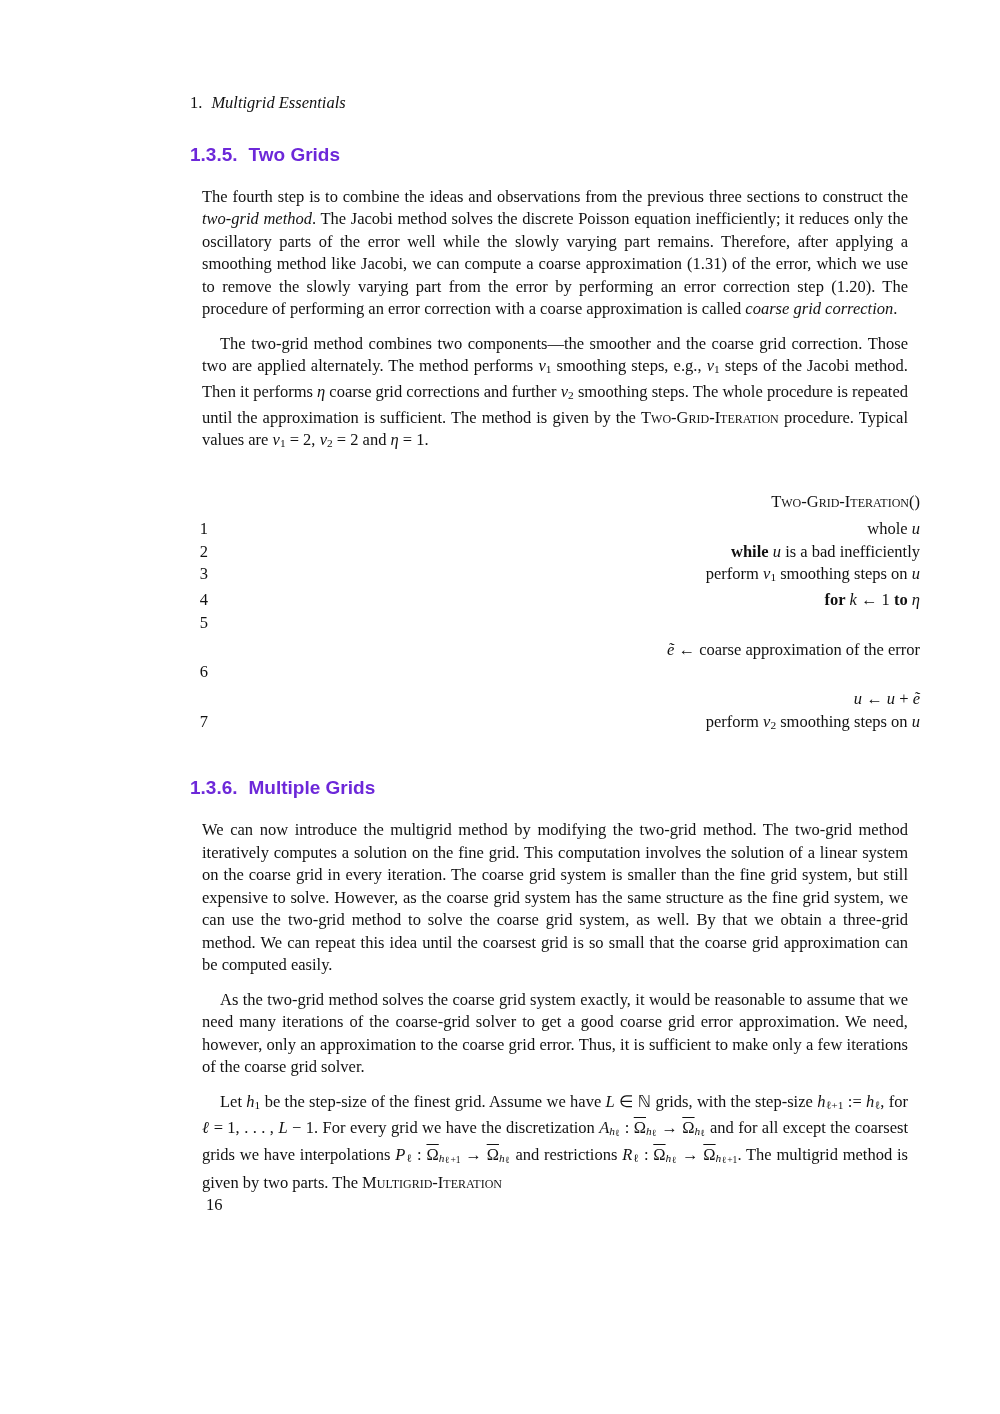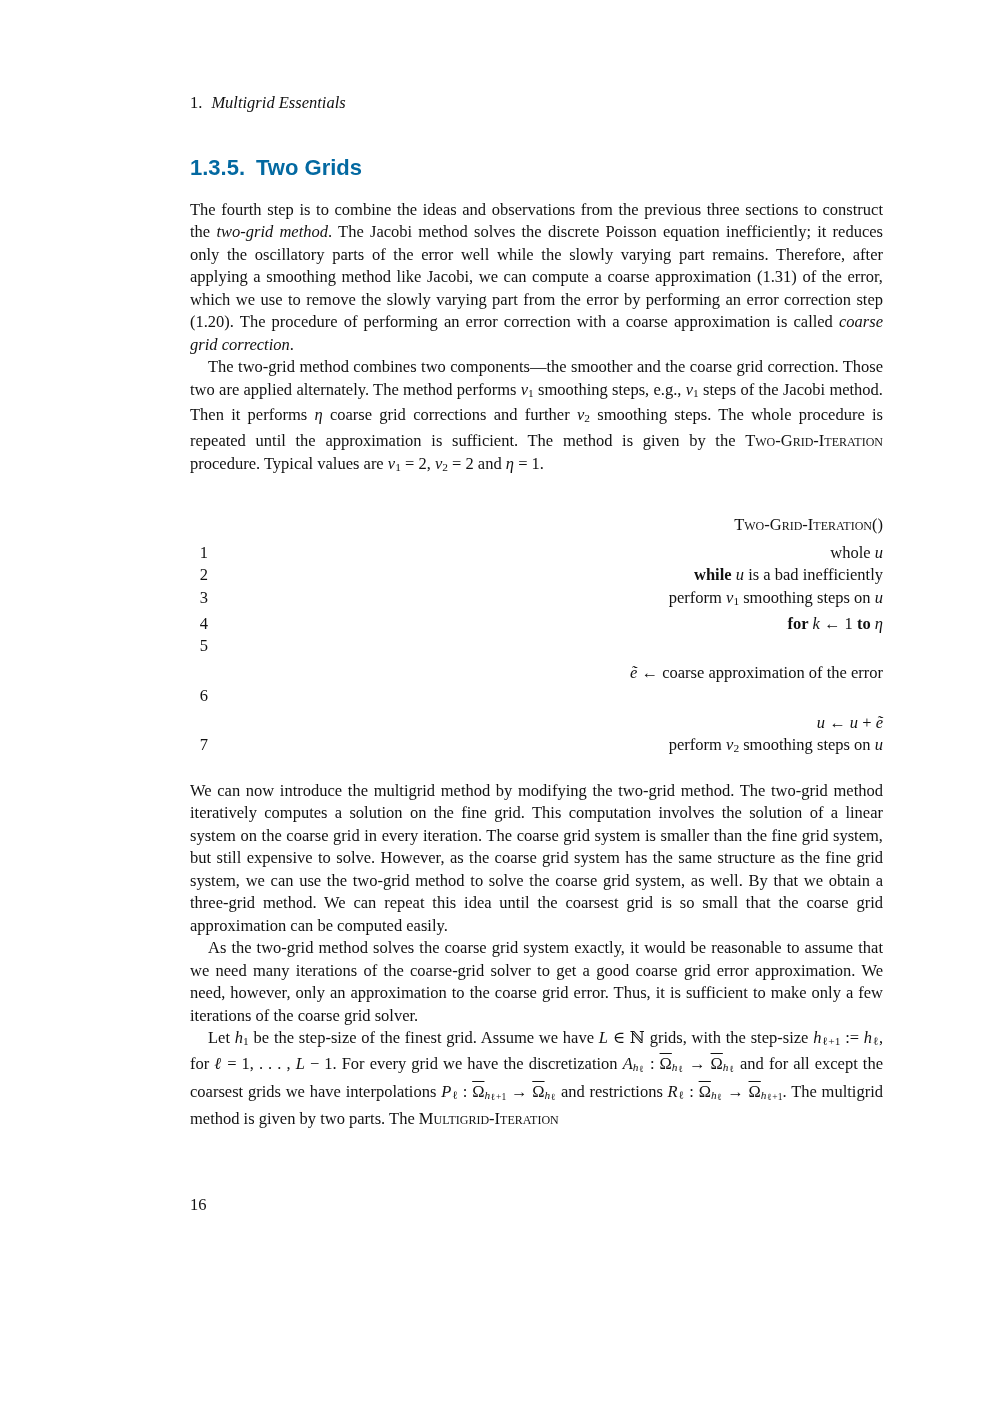--- a/index.html
+++ b/index.html
@@ -7,44 +7,44 @@
   .page {
     position: relative;
     width: 1000px;
     height: 1414px;
     background: #ffffff;
     color: #111111;
     font-family: "Liberation Serif", "DejaVu Serif", serif;
     font-size: 16.5px;
     line-height: 22.5px;
     box-sizing: border-box;
-    padding: 92px 117px 0 190px;
+    padding: 92px 80px 0 190px;
     overflow: hidden;
   }
 
   
   .running-header { white-space: nowrap; }
   .rh-num { margin-right: 9px; }
   .rh-title { font-style: italic; }
 
   
   h2.section-heading {
     font-family: "Liberation Sans", "DejaVu Sans", sans-serif;
     font-weight: bold;
-    font-size: 22px;
+    font-size: 19px;
     line-height: 23px;
-    margin: 41px 0 0 0;
-    color: #0369a1;
+    margin: 28px 0 0 0;
+    color: #6d28d9;
   }
   h2.section-heading .sec-num { margin-right: 11px; }
   h2.mt-lg { margin-top: 40px; }
 
   
   .section-body { margin-top: 20px; }
-  p.para { margin: 0; text-align: justify; }
+  p.para { margin: 12px; text-align: justify; font-family: Liberation Serif, serif; }
   p.para.indent { text-indent: 18px; }
 
   
   .v  { font-style: italic; }
   .b  { font-weight: bold; }
   .sc { font-variant: small-caps; }
   .s  { font-size: 69%; vertical-align: -0.2em; }
   .ss { font-size: 58%; vertical-align: -0.33em; }
   .ov { text-decoration: overline; }
 
@@ -54,21 +54,21 @@
   .algo-line { display: flex; }
   .algo-no { width: 18px; flex: none; }
   .algo-body { flex: 1; }
   .algo-body.ind0 { padding-left: 0; }
   .algo-body.ind1 { padding-left: 27px; }
   .algo-body.ind2 { padding-left: 54px; margin-top: 27px; }
 
   
   .page-number {
     position: absolute;
-    left: 190px;
+    left: 206px;
     top: 1194px;
   }
 </style>
 </head>
 <body>
 
 <div class="page">
 
   <div class="running-header">
     <span class="rh-num">1.</span><span class="rh-title">Multigrid Essentials</span>
@@ -112,20 +112,23 @@
           <span class="algo-no">6</span>
           <span class="algo-body ind2"><span class="v">u</span><span> ← </span><span class="v">u</span><span> + </span><span class="v">ẽ</span></span>
         </div>
         <div class="algo-line">
           <span class="algo-no">7</span>
           <span class="algo-body ind1"><span>perform </span><span class="v">ν</span><span class="s">2</span><span> smoothing steps on </span><span class="v">u</span></span>
         </div>
       </div>
   </div>
 
+  <h2 class="section-heading mt-lg">
+    <span class="sec-num">1.3.6.</span><span>Multiple Grids</span>
+  </h2>
 
   <div class="section-body">
       <p class="para"><span>We can now introduce the multigrid method by modifying the two-grid method. The two-grid method iteratively computes a solution on the fine grid. This computation involves the solution of a linear system on the coarse grid in every iteration. The coarse grid system is smaller than the fine grid system, but still expensive to solve. However, as the coarse grid system has the same structure as the fine grid system, we can use the two-grid method to solve the coarse grid system, as well. By that we obtain a three-grid method. We can repeat this idea until the coarsest grid is so small that the coarse grid approximation can be computed easily.</span></p>
       <p class="para indent"><span>As the two-grid method solves the coarse grid system exactly, it would be reasonable to assume that we need many iterations of the coarse-grid solver to get a good coarse grid error approximation. We need, however, only an approximation to the coarse grid error. Thus, it is sufficient to make only a few iterations of the coarse grid solver.</span></p>
       <p class="para indent"><span>Let </span><span class="v">h</span><span class="s">1</span><span> be the step-size of the finest grid. Assume we have </span><span class="v">L</span><span> ∈ ℕ grids, with the step-size </span><span class="v">h</span><span class="s">ℓ+1</span><span> := </span><span class="v">h</span><span class="s">ℓ</span><span>, for </span><span class="v">ℓ</span><span> = 1, . . . , </span><span class="v">L</span><span> − 1. For every grid we have the discretization </span><span class="v">A</span><span class="s v">h</span><span class="ss">ℓ</span><span> : </span><span class="ov">Ω</span><span class="s v">h</span><span class="ss">ℓ</span><span> → </span><span class="ov">Ω</span><span class="s v">h</span><span class="ss">ℓ</span><span> and for all except the coarsest grids we have interpolations </span><span class="v">P</span><span class="s">ℓ</span><span> : </span><span class="ov">Ω</span><span class="s v">h</span><span class="ss">ℓ+1</span><span> → </span><span class="ov">Ω</span><span class="s v">h</span><span class="ss">ℓ</span><span> and restrictions </span><span class="v">R</span><span class="s">ℓ</span><span> : </span><span class="ov">Ω</span><span class="s v">h</span><span class="ss">ℓ</span><span> → </span><span class="ov">Ω</span><span class="s v">h</span><span class="ss">ℓ+1</span><span>. The multigrid method is given by two parts. The </span><span class="sc">Multigrid-Iteration</span></p>
     </div>
 
   <div class="page-number">16</div>
 
 </div>

